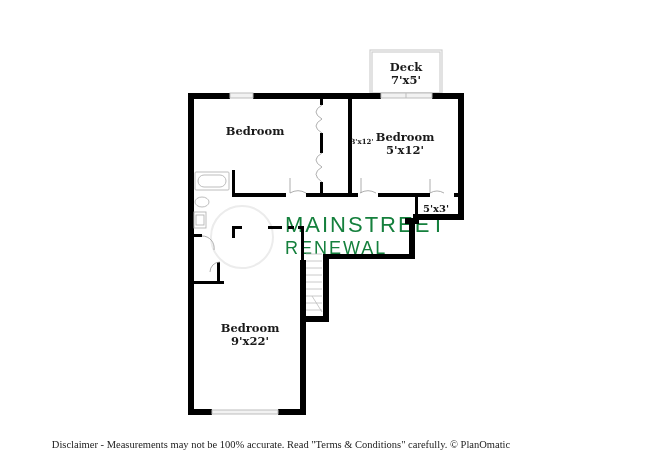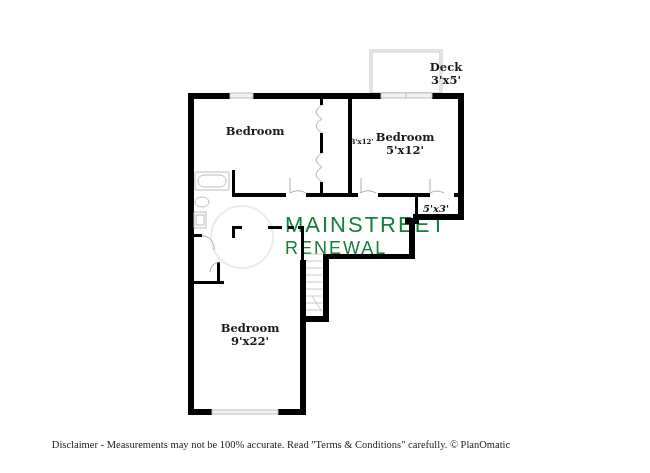--- a/index.html
+++ b/index.html
@@ -118,35 +118,35 @@
     <line x1="306" y1="275" x2="322" y2="275"></line>
     <line x1="306" y1="282" x2="322" y2="282"></line>
     <line x1="306" y1="289" x2="322" y2="289"></line>
     <line x1="306" y1="296" x2="322" y2="296"></line>
     <line x1="306" y1="303" x2="322" y2="303"></line>
     <line x1="306" y1="310" x2="322" y2="310"></line>
     <line x1="312" y1="296" x2="322" y2="312"></line>
   </g>
 </svg>
 
-<div class="room-label" style="left:370px;top:61px;width:72px;padding-left:40px;">
+<div class="room-label" style="left:370px;top:61px;width:72px;">
   <span class="n">Deck</span>
-  <span class="d">3'x5'</span>
+  <span class="d">7'x5'</span>
 </div>
 <div class="room-label" style="left:205px;top:125px;width:100px;">
   <span class="n">Bedroom</span>
 </div>
 <div class="room-label small" style="left:322px;top:138px;width:26px;">
   <span>3'x12'</span>
 </div>
 <div class="room-label" style="left:355px;top:131px;width:100px;">
   <span class="n">Bedroom</span>
   <span class="d">5'x12'</span>
 </div>
-<div class="room-label" style="left:418px;top:203px;width:36px;font-size:10px;font-style:italic;">
+<div class="room-label" style="left:418px;top:203px;width:36px;font-size:10px;">
   <span>5'x3'</span>
 </div>
 <div class="room-label" style="left:200px;top:322px;width:100px;">
   <span class="n">Bedroom</span>
   <span class="d">9'x22'</span>
 </div>
 
 <div class="disclaimer">Disclaimer - Measurements may not be 100% accurate. Read "Terms &amp; Conditions" carefully. © PlanOmatic</div>
 
 </body></html>

